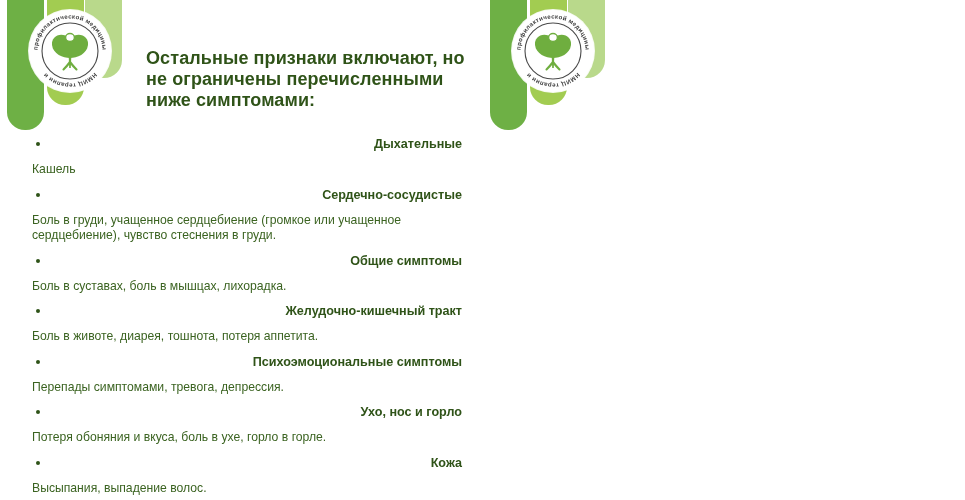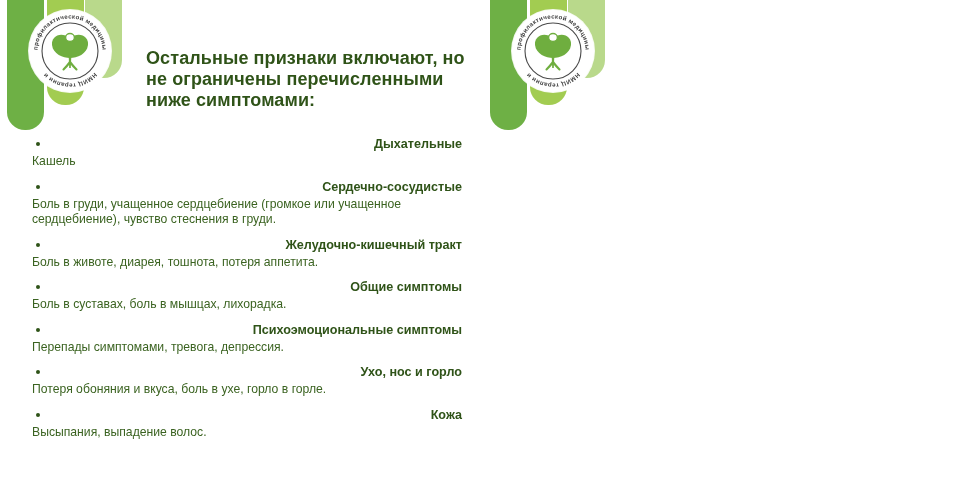--- a/index.html
+++ b/index.html
@@ -38,21 +38,21 @@
   .li{margin-bottom:9px;}
   .li-head{
     color:#2f5318;font-weight:bold;font-size:12.6px;line-height:16px;
     padding-left:18px;position:relative;text-align:right;
   }
   .li-head .dot{
     position:absolute;left:4px;top:6px;width:4px;height:4px;border-radius:50%;
     background:#2f5318;
   }
   .li-body{
-    color:#3b6321;font-size:12.2px;line-height:15.5px;margin-top:2px;
+    color:#3b6321;font-size:12.2px;line-height:15.5px;margin-top:10px;
   }
 </style>
 </head>
 <body>
 
 <div class="page">
 
   <div class="panel panel-left">
 
     <div class="brand">
@@ -104,31 +104,31 @@
           <span class="dot"></span>
           <span>Сердечно-сосудистые</span>
         </div>
         <div class="li-body">Боль в груди, учащенное сердцебиение (громкое или учащенное сердцебиение), чувство стеснения в груди.</div>
       </div>
 
 
       <div class="li">
         <div class="li-head">
           <span class="dot"></span>
-          <span>Желудочно-кишечный тракт</span>
+          <span>Общие симптомы</span>
         </div>
-        <div class="li-body">Боль в животе, диарея, тошнота, потеря аппетита.</div>
+        <div class="li-body">Боль в суставах, боль в мышцах, лихорадка.</div>
       </div>
 
       <div class="li">
         <div class="li-head">
           <span class="dot"></span>
-          <span>Общие симптомы</span>
+          <span>Желудочно-кишечный тракт</span>
         </div>
-        <div class="li-body">Боль в суставах, боль в мышцах, лихорадка.</div>
+        <div class="li-body">Боль в животе, диарея, тошнота, потеря аппетита.</div>
       </div>
 
       <div class="li">
         <div class="li-head">
           <span class="dot"></span>
           <span>Психоэмоциональные симптомы</span>
         </div>
         <div class="li-body">Перепады симптомами, тревога, депрессия.</div>
       </div>
 

